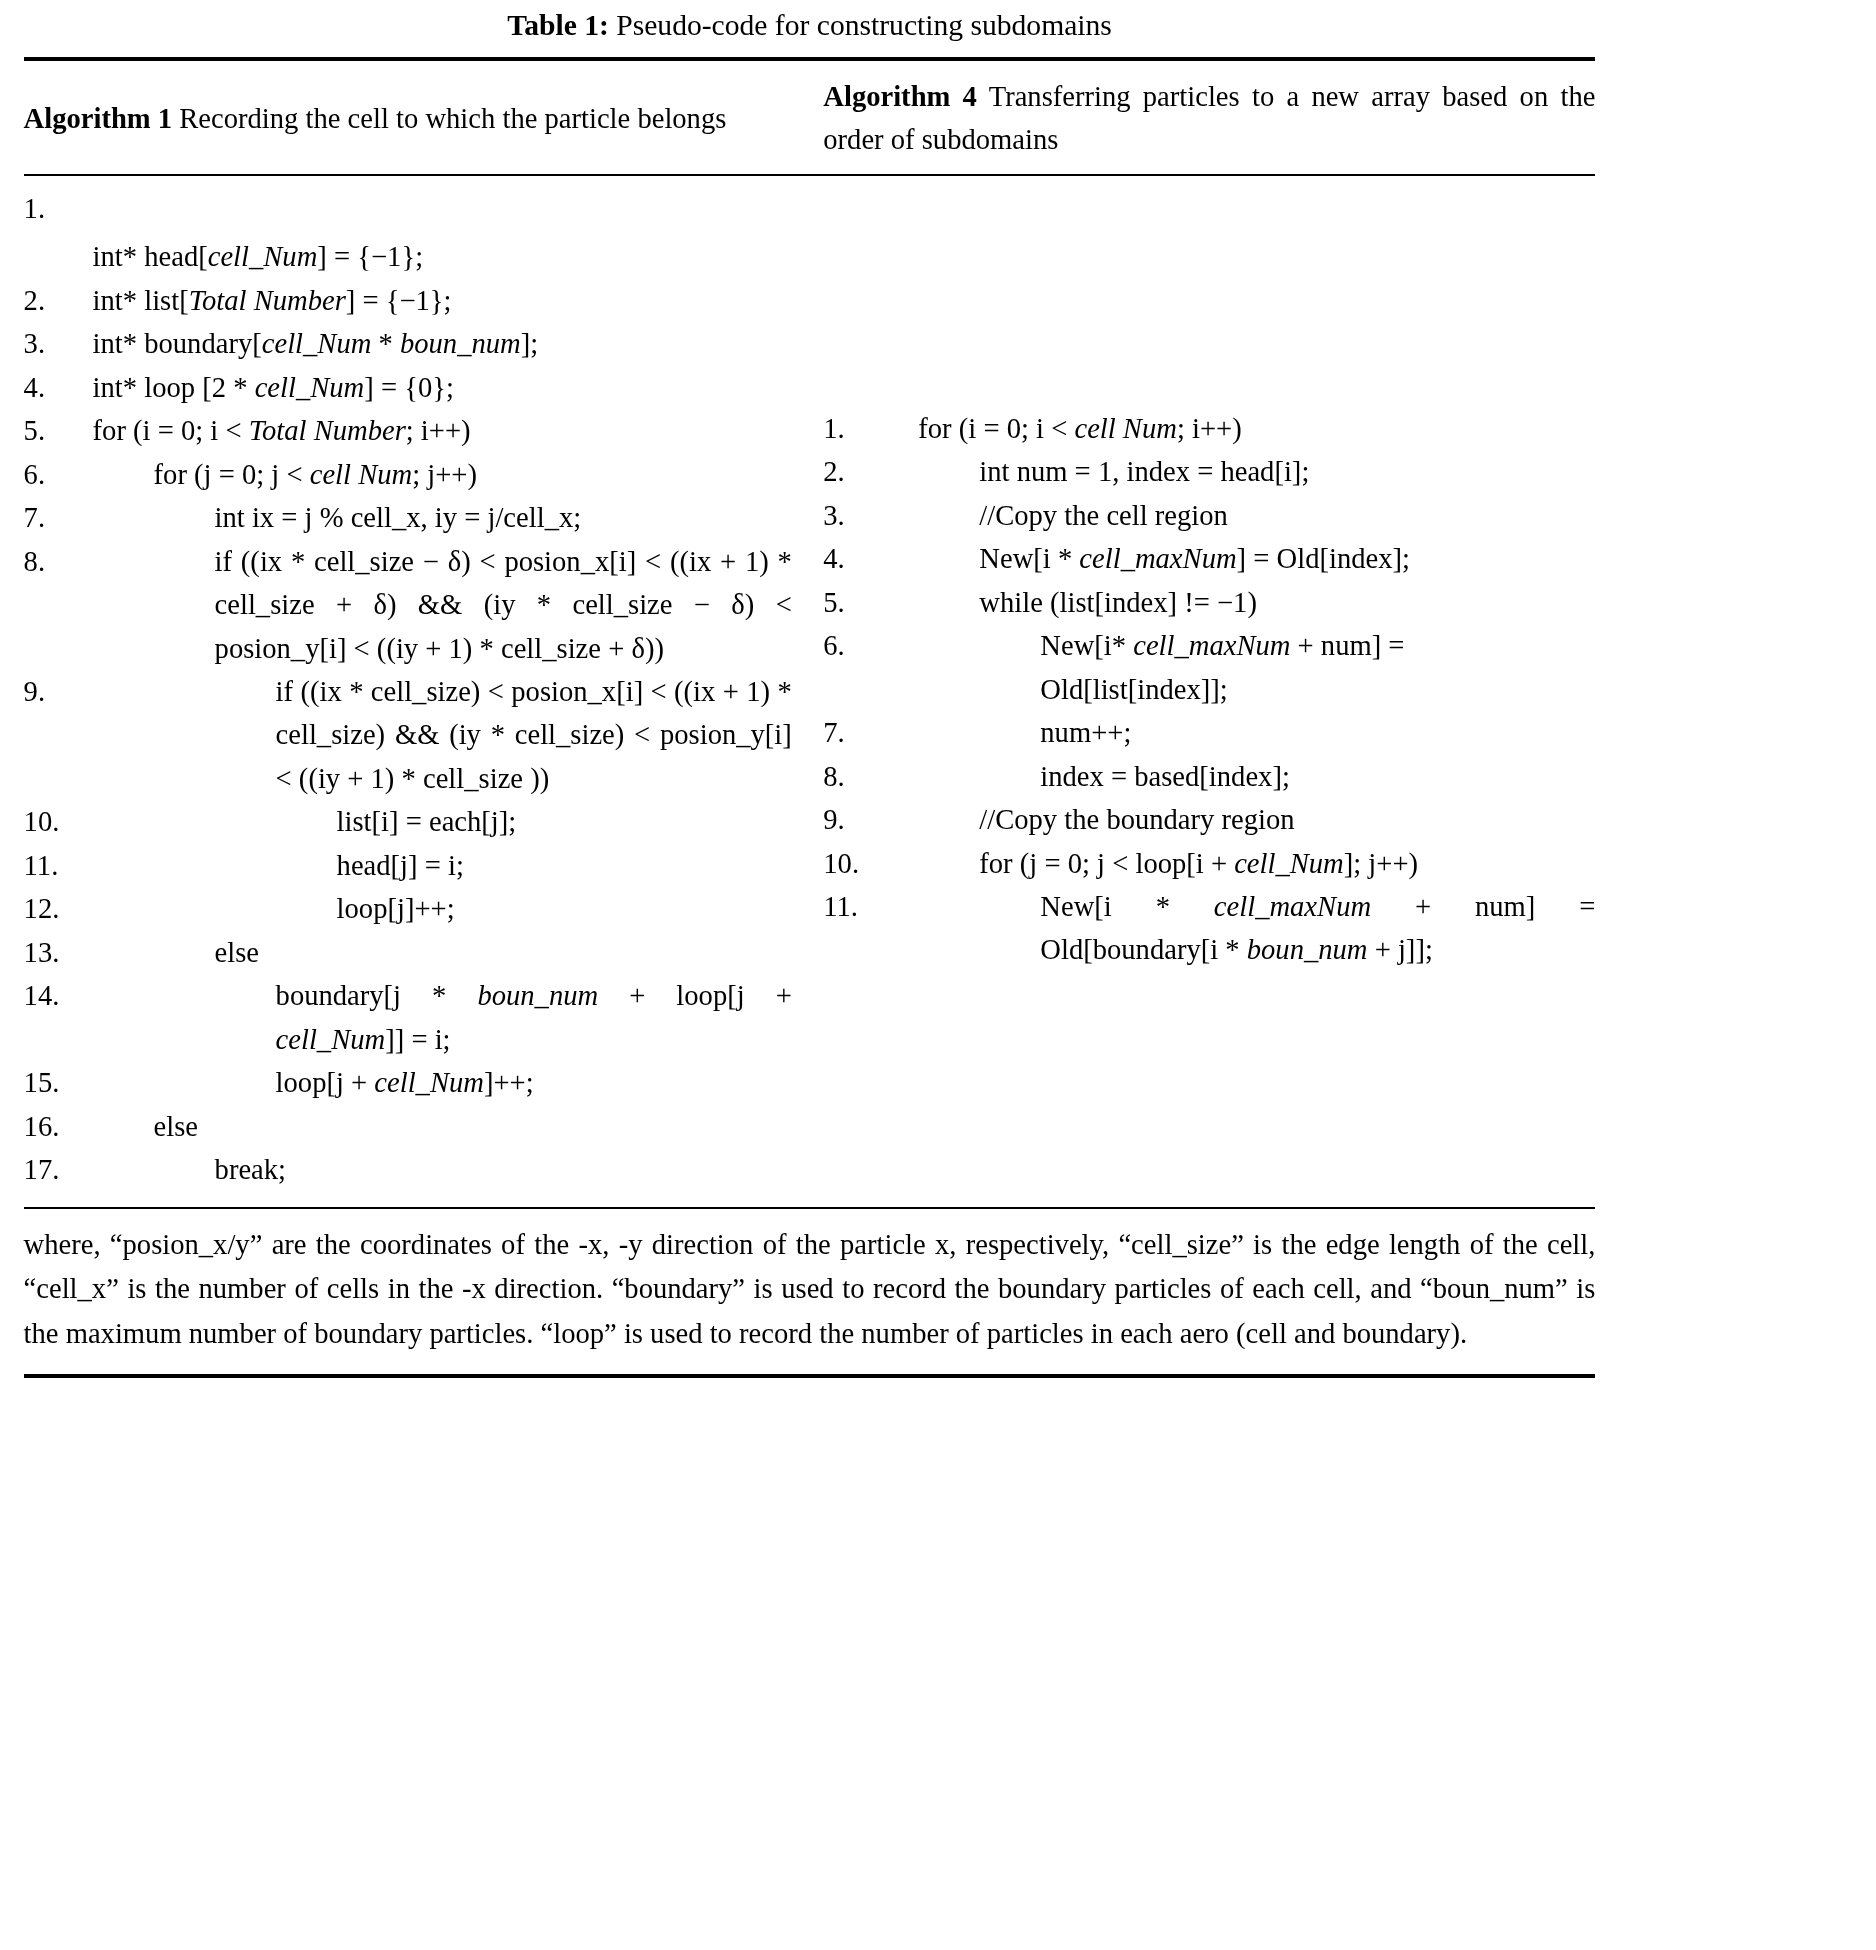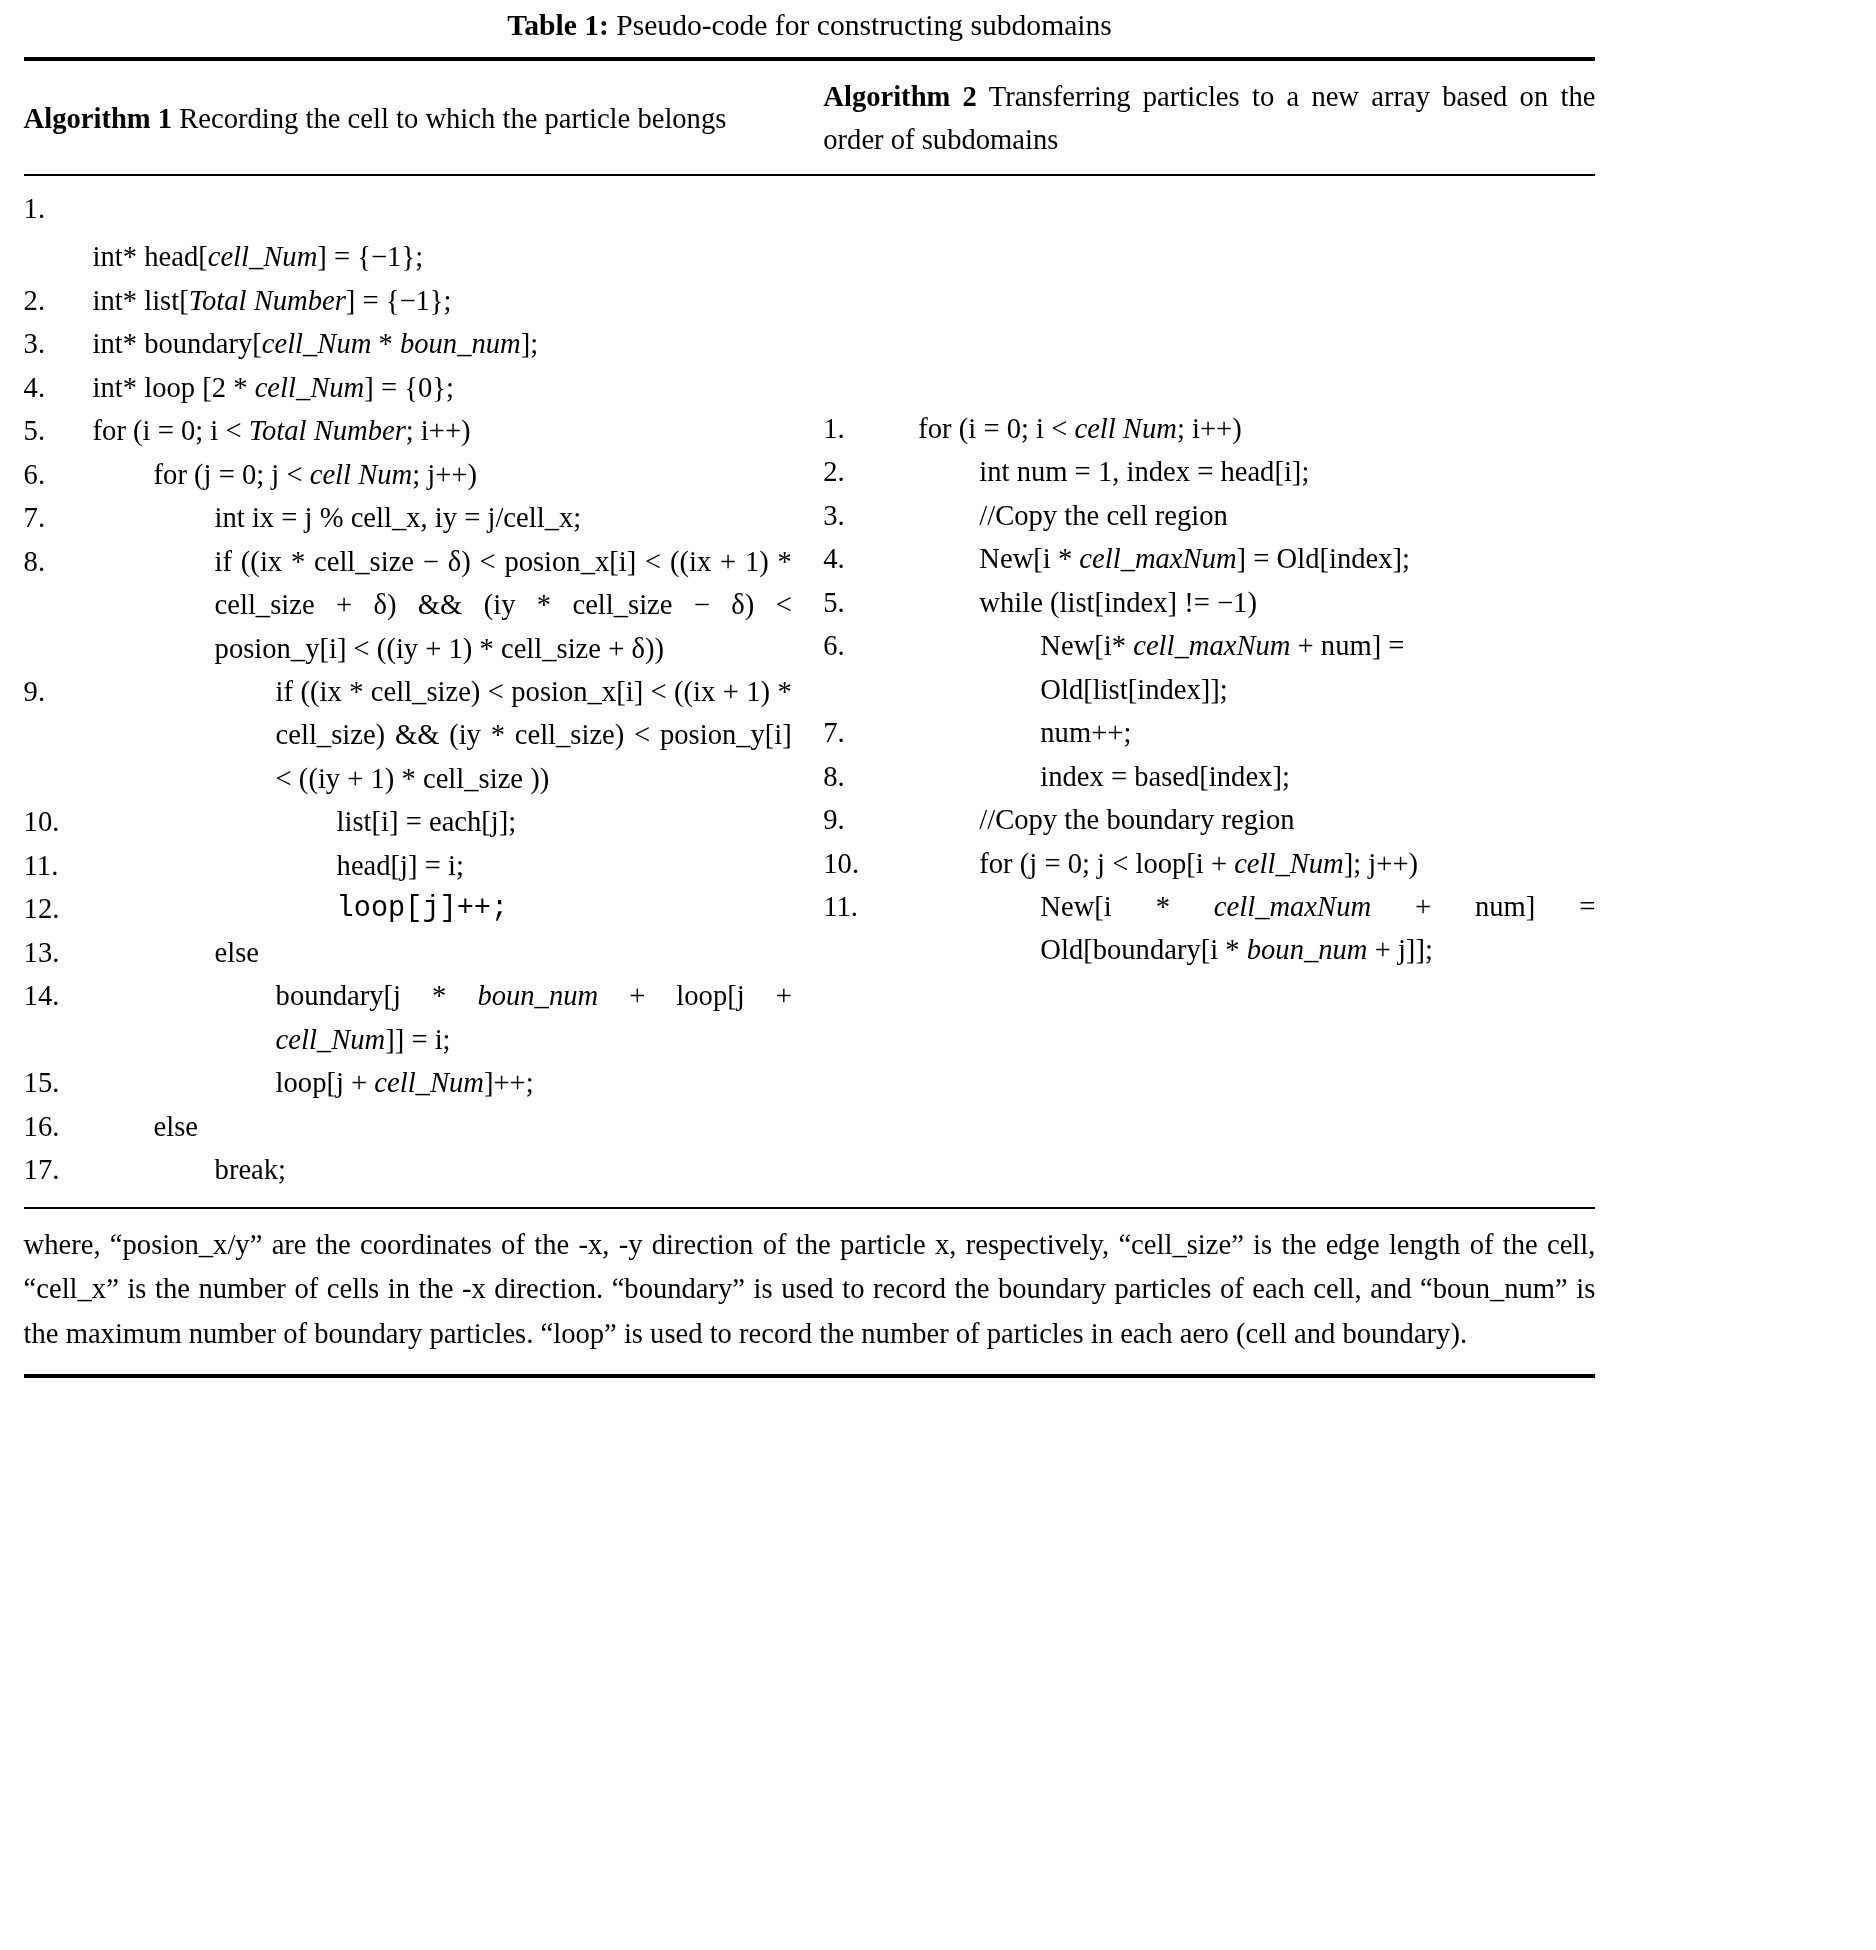--- a/index.html
+++ b/index.html
@@ -110,21 +110,21 @@
 
   <div class="table-body">
     <div class="col col-left">
       <div class="alg-head">
         <span class="alg-title">Algorithm 1</span>
         <span>Recording the cell to which the particle belongs</span>
       </div>
     </div>
     <div class="col col-right">
       <div class="alg-head">
-        <span class="alg-title">Algorithm 2</span>
+        <span class="alg-title">Algorithm 4</span>
         <span>Transferring particles to a new array based on the order of subdomains</span>
       </div>
     </div>
   </div>
 
   <div class="rule-thin"></div>
 
   <div class="table-body">
     <div class="col col-left">
       <div class="code-block" id="alg1-code">
@@ -167,21 +167,21 @@
           <div class="code-line">
             <span class="ln ln-left">10.</span>
             <span class="code-text" style="padding-left: 244px;">list[i] = each[j];</span>
           </div>
           <div class="code-line">
             <span class="ln ln-left">11.</span>
             <span class="code-text" style="padding-left: 244px;">head[j] = i;</span>
           </div>
           <div class="code-line">
             <span class="ln ln-left">12.</span>
-            <span class="code-text" style="padding-left: 244px; font-family: Liberation Mono, monospace;">loop[j]++;</span>
+            <span class="code-text" style="padding-left: 244px;">loop[j]++;</span>
           </div>
           <div class="code-line">
             <span class="ln ln-left">13.</span>
             <span class="code-text" style="padding-left: 122px;">else</span>
           </div>
           <div class="code-line">
             <span class="ln ln-left">14.</span>
             <span class="code-text just" style="padding-left: 183px;">boundary[j * <em>boun_num</em> + loop[j + <em>cell_Num</em>]] = i;</span>
           </div>
           <div class="code-line">

